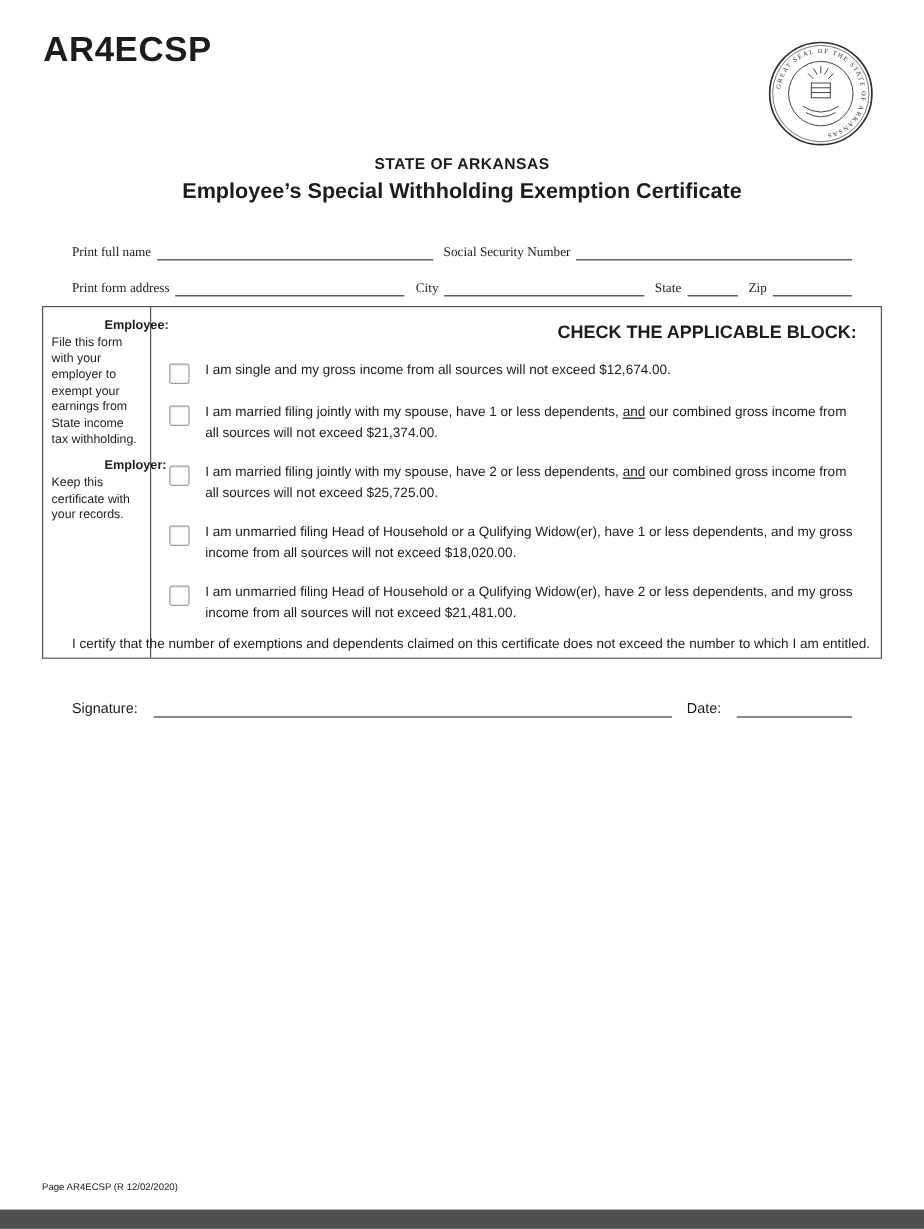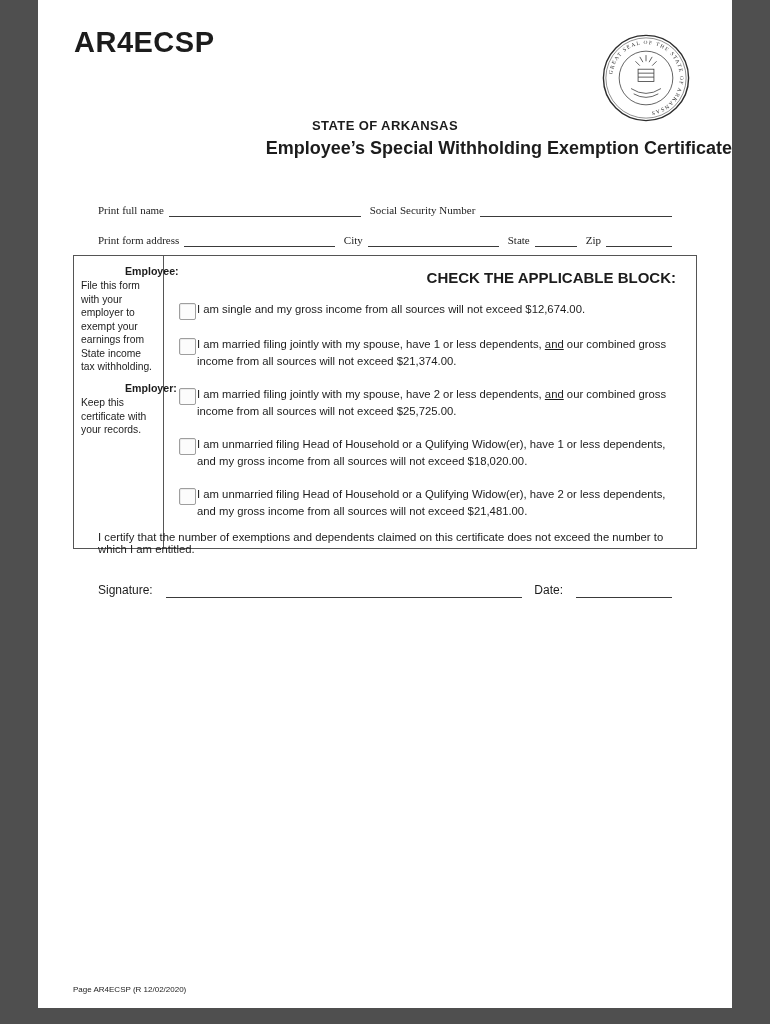--- a/index.html
+++ b/index.html
@@ -3,35 +3,35 @@
 <meta charset="utf-8">
 <style>
   * { margin:0; padding:0; box-sizing:border-box; }
   html,body { height:100%; }
   body {
     background:#4f4f4f;
     font-family:"Liberation Sans", sans-serif;
     color:#1c1c1c;
   }
   .page {
-    width:694px; height:1008px;
+    width:770px; height:1008px;
     background:#ffffff;
     position:relative;
     margin:0 auto;
     overflow:hidden;
   }
   .brand {
     position:absolute; top:26px; left:36px;
     font-size:29px; font-weight:700; letter-spacing:0.5px;
   }
   .seal { position:absolute; top:34px; right:42px; width:88px; height:88px; }
   .seal-text { font-family:"Liberation Serif", serif; }
-  .titles { position:absolute; top:118px; left:0; right:0; text-align:center; }
+  .titles { position:absolute; top:129px; left:0; right:0; text-align:center; }
   .state-title { font-size:13px; font-weight:700; letter-spacing:0.4px; }
-  .form-title { font-size:18px; font-weight:700; margin-top:5px;text-align:right; }
+  .form-title { font-size:18px; font-weight:700; margin-top:5px; }
 
   .fields { position:absolute; left:60px; right:60px; top:204px;font-family:Liberation Serif, serif; }
   .frow { display:flex; align-items:flex-end; font-size:11px; margin-bottom:17px; }
   .lbl { white-space:nowrap; padding-right:5px; padding-bottom:1px; }
   .fline { border-bottom:1.3px solid #3a3a3a; height:12px; flex:1; margin-right:9px; }
   .fline.last { margin-right:0; }
   .fline.w-state { flex:0 0 42px; }
   .fline.w-zip { flex:0 0 66px; }
   .fline.grow-a { flex:1.15; }
   .fline.grow-b { flex:1; }
@@ -41,21 +41,21 @@
     border:1.4px solid #555; display:flex; min-height:272px;
   }
   .box-left {
     width:90px; border-right:1.4px solid #555;
     padding:9px 6px 8px 7px; font-size:10.3px; line-height:1.32;
   }
   .box-left .bhead { font-size:10.6px; font-weight:700;margin-left:44px; }
   .box-left p { margin-bottom:8px; }
   .box-right { flex:1; padding:13px 20px 12px 15px; }
   .check-heading { text-align:right; font-size:15px; font-weight:700; margin-bottom:15px; }
-  .check-item { display:flex; gap:1px; margin-bottom:16px; font-size:11.3px; line-height:1.5; align-items:flex-start; }
+  .check-item { display:flex; gap:13px; margin-bottom:16px; font-size:11.3px; line-height:1.5; align-items:flex-start; }
   .checkbox {
     width:17px; height:17px; flex:0 0 17px; margin-top:2px;
     border:1px solid #9e9e9e; background:#fcfcfc; border-radius:2px;
     box-shadow: inset 1px 1px 0 #ececec;
   }
   .check-text { flex:1; }
   .u { text-decoration:underline; }
 
   .certify { position:absolute; left:60px; right:40px; top:531px; font-size:11.3px; }
 

